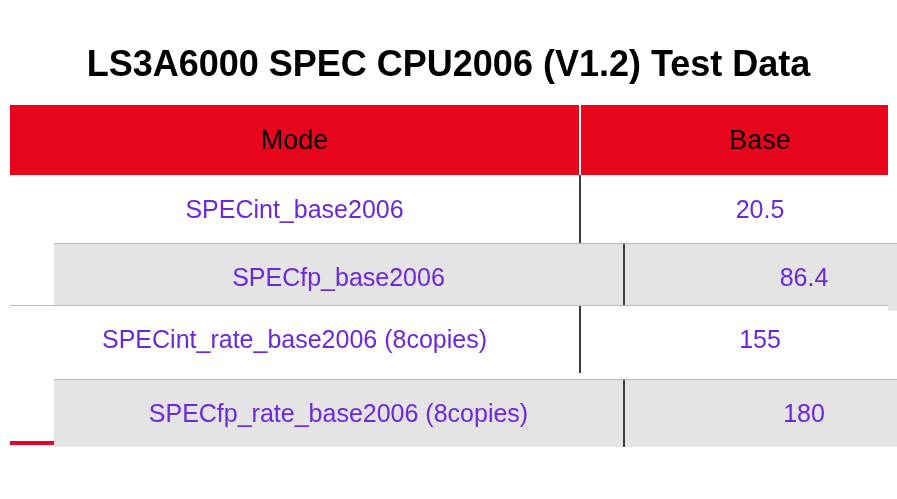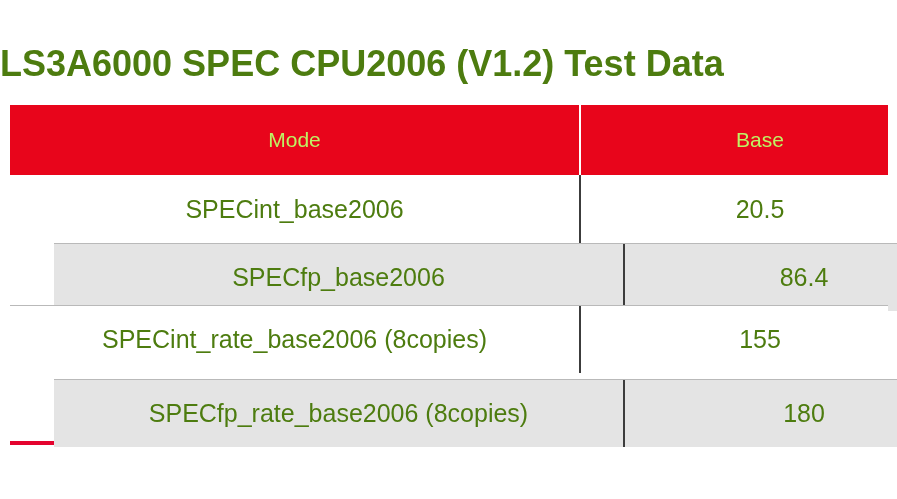--- a/index.html
+++ b/index.html
@@ -24,24 +24,24 @@
     height: 499px;
     background: #ffffff;
   }
 
   
   #title {
     position: absolute;
     left: 0;
     top: 41px;
     width: 897px;
-    text-align: left;
+    text-align: center;
     font-size: 36px;
     font-weight: bold;
-    color: #4d7c0f;
+    color: #000000;
     letter-spacing: 0px;
     white-space: nowrap;
     line-height: 46px;
   }
 
   
   #table-wrap {
     position: absolute;
     left: 10px;
     top: 105px;
@@ -58,41 +58,41 @@
     box-sizing: border-box;
   }
 
   
   #header-row {
     top: 0;
     height: 70px;
     background: #e8051b;
   }
   #header-row .cell {
-    color: #bef264;
-    font-size: 21px;
+    color: #000000;
+    font-size: 27px;
     font-weight: normal;
   }
   #header-row .cell-mode { border-right: 2px solid #ffffff; }
 
   
   .data-row {
     height: 68px;
     border-top: 1px solid #b9b9b9;
   }
   .data-row.alt { background: #e4e4e4; margin-left: 44px; }
   .data-row.plain { background: #ffffff; }
 
   #row-0 { top: 70px;  border-top: none; }
   #row-1 { top: 138px; }
   #row-2 { top: 200px; }
   #row-3 { top: 274px; }
 
   .data-row .cell {
-    color: #4d7c0f;
+    color: #6d28d9;
     font-size: 25px;
     font-weight: normal;
   }
   .data-row .cell-mode { border-right: 2px solid #3c3c3c; }
 
   
   .cell {
     position: absolute;
     top: 0;
     height: 100%;

